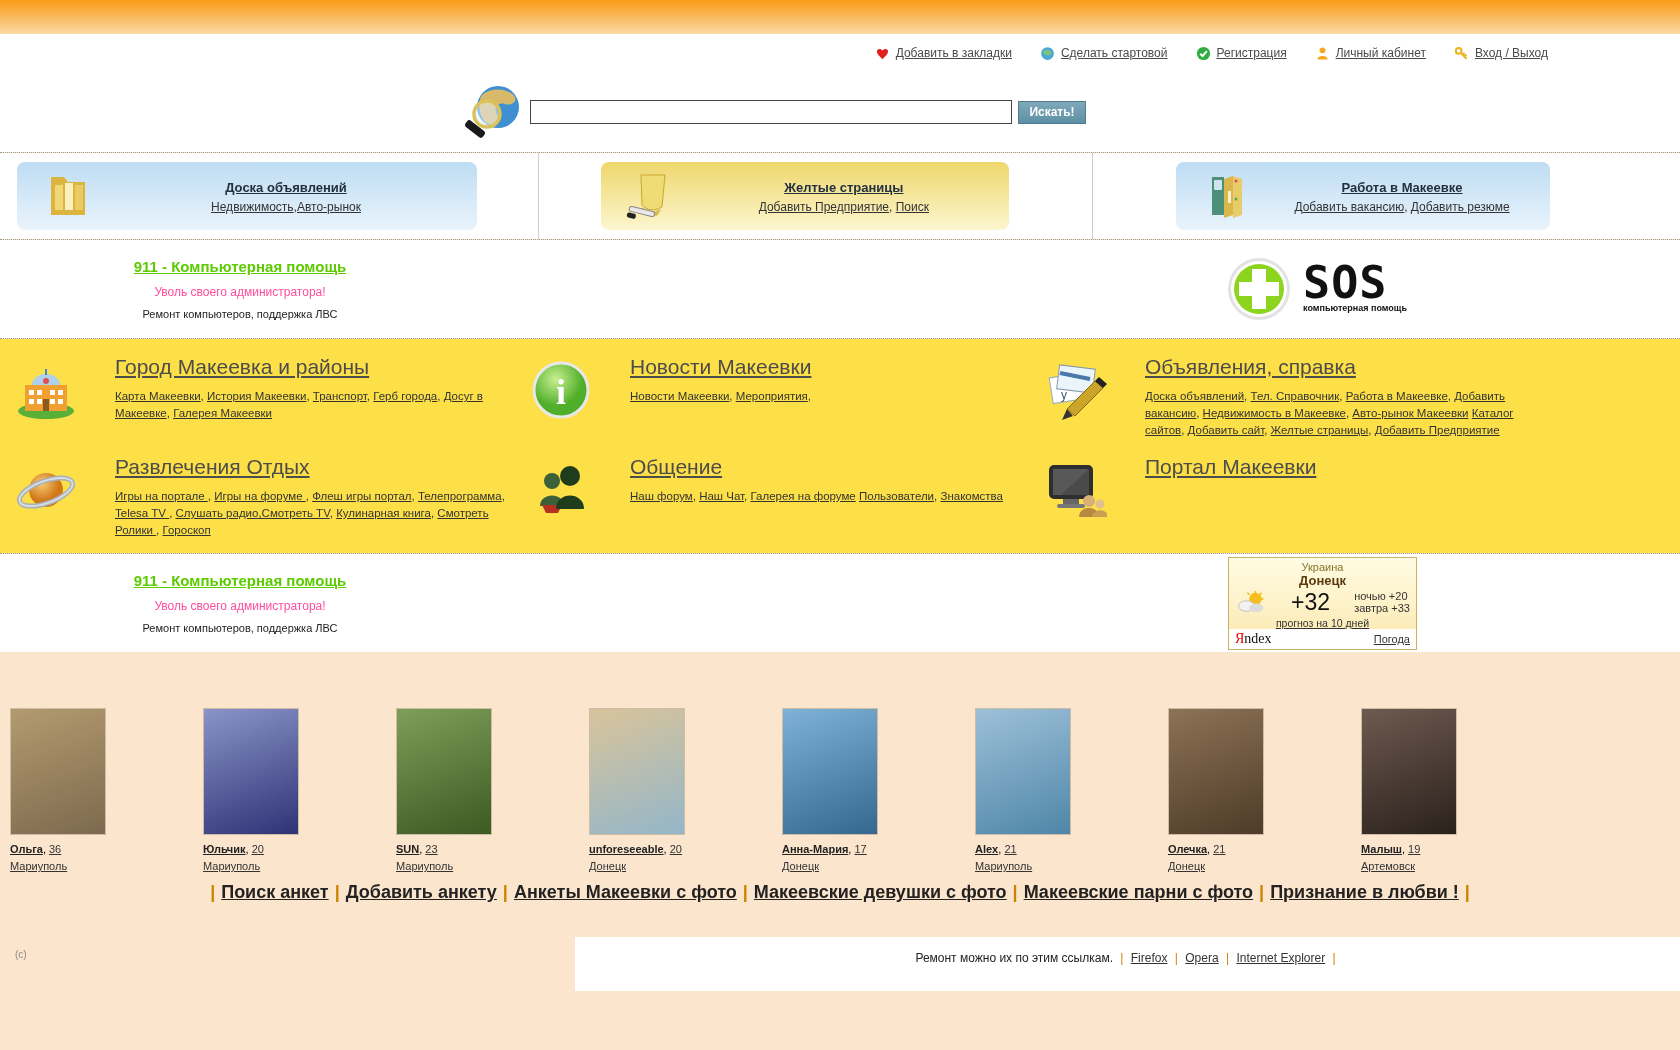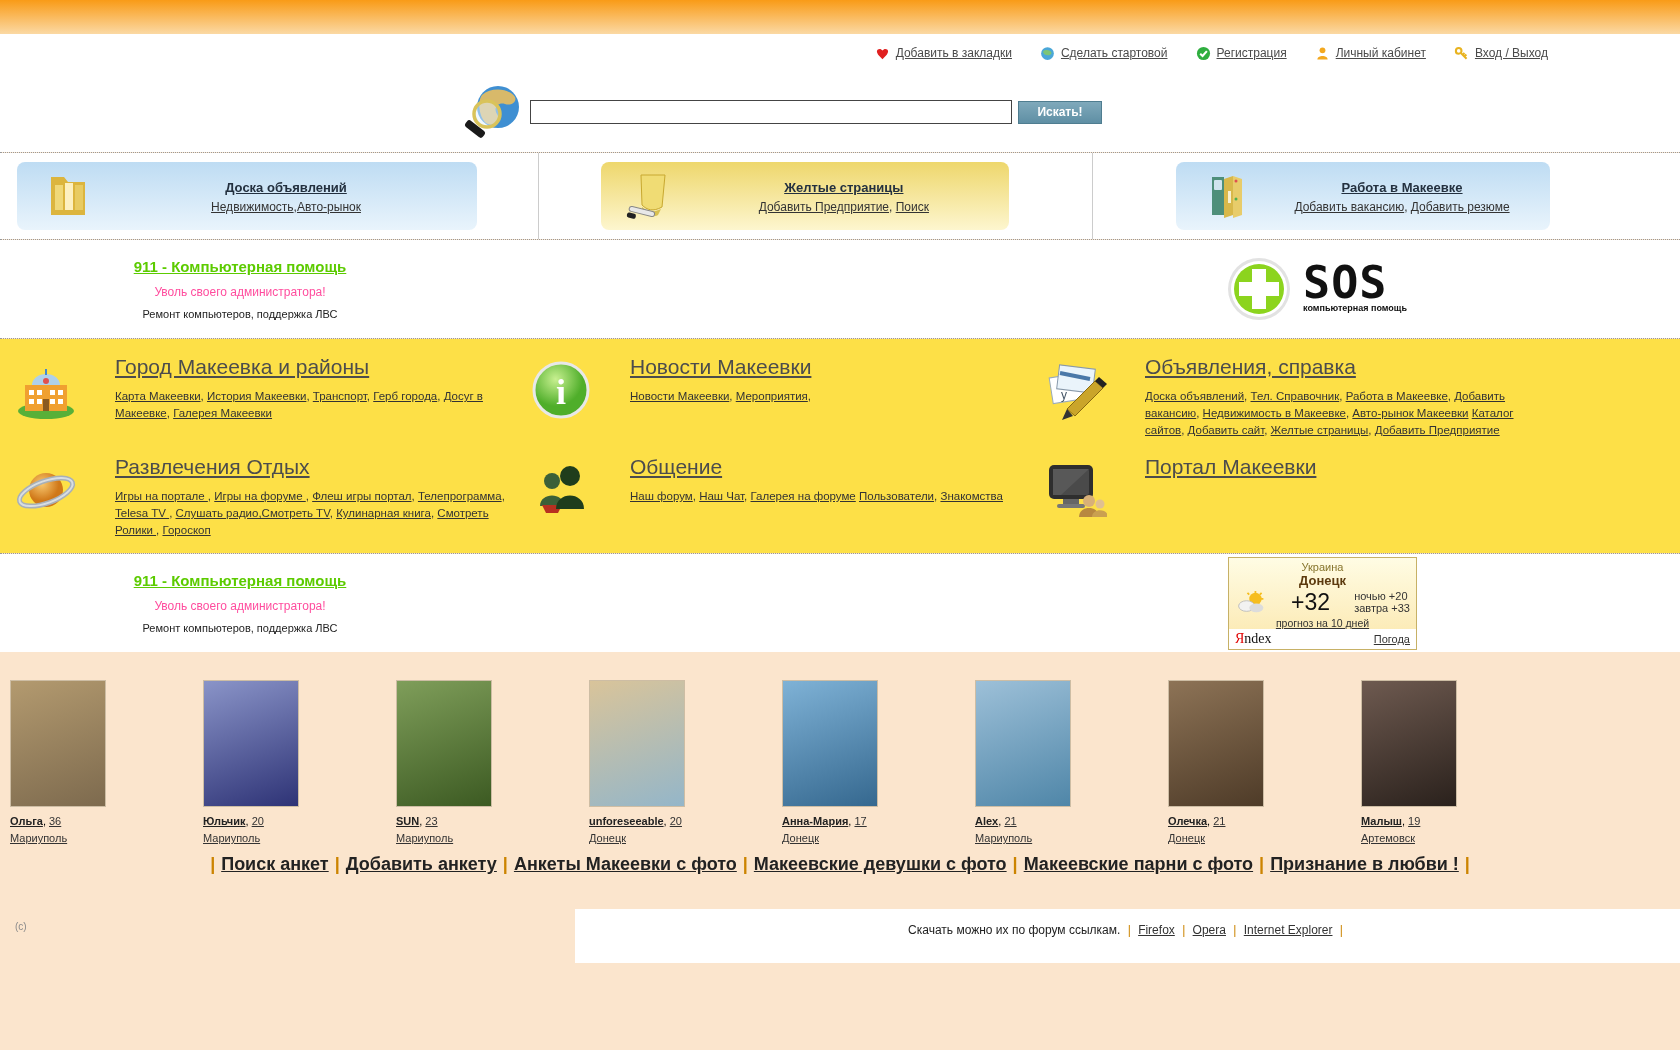--- a/index.html
+++ b/index.html
@@ -11,21 +11,21 @@
   .orange-bar{height:34px;background:linear-gradient(#f99b17,#fbd9a4);}
   
   .topbar{height:38px;display:flex;align-items:center;justify-content:flex-end;gap:28px;padding-right:132px;background:#fff;}
   .tlink{display:inline-flex;align-items:center;gap:6px;font-size:12px;color:#4a4a4a;}
   .icn{display:inline-flex;vertical-align:middle;}
   .icn.sm svg{width:15px;height:15px;}
   
   .search-row{height:80px;display:flex;align-items:center;padding-left:462px;background:#fff;}
   .search-globe svg{width:62px;height:58px;}
   .search-input{width:472px;height:20px;border:1px solid #444;margin-left:6px;font-size:13px;padding:1px 4px;}
-  .search-btn{width:84px;height:23px;margin-left:6px;background:linear-gradient(#7fa9bb,#5f8fa4);border:1px solid #4f7d90;color:#fff;font-weight:bold;font-size:12px;font-family:"Liberation Sans",sans-serif;cursor:pointer;}
+  .search-btn{width:68px;height:23px;margin-left:6px;background:linear-gradient(#7fa9bb,#5f8fa4);border:1px solid #4f7d90;color:#fff;font-weight:bold;font-size:12px;font-family:"Liberation Sans",sans-serif;cursor:pointer;}
   
   .banners{display:flex;align-items:center;height:86px;padding:0 130px 0 17px;background:#fff;}
   .banner{height:68px;border-radius:8px;display:flex;align-items:center;}
   .banner.blue{background:linear-gradient(#bedcf3,#e9f4fc);}
   .banner.yellow{background:linear-gradient(#eed76c,#fdf6cf);}
   .b0{width:460px;}.b1{width:408px;}.b2{width:374px;}
   .bicon{margin-left:24px;}
   .bicon svg{width:54px;height:54px;}
   .btext{flex:1;text-align:center;}
   .btitle{font-size:13px;font-weight:bold;color:#23303f;display:inline-block;margin-bottom:5px;}
@@ -60,21 +60,21 @@
   .w-city{text-align:center;color:#5c3a0e;font-weight:bold;font-size:13px;}
   .w-main{display:flex;align-items:center;justify-content:center;gap:24px;margin-top:1px;}
   .w-temp{font-size:23px;color:#111;}
   .w-side{font-size:11px;color:#333;line-height:12px;}
   .w-forecast{text-align:center;font-size:10.5px;margin-top:1px;}
   .w-bottom{margin-top:auto;background:#fff;height:20px;display:flex;align-items:center;justify-content:space-between;padding:0 6px;gap:44px;}
   .yandex{font-family:"Liberation Serif",serif;font-size:14px;color:#111;}
   .yandex .ya{color:#e00000;}
   .w-link{font-size:11px;}
   
-  .profiles{padding:28px 0 0 10px;display:flex;}
+  .profiles{padding:56px 0 0 10px;display:flex;}
   .profile{width:96px;margin-right:97px;flex:none;}
   .photo{width:96px;height:127px;border:1px solid #cdbda4;box-sizing:border-box;}
   .pname{font-size:11px;margin-top:8px;white-space:nowrap;}
   .pname .nm{font-weight:bold;color:#222;}
   .pcity{display:inline-block;font-size:11px;margin-top:5px;color:#333;}
   
   .anketa{margin-top:8px;text-align:center;font-size:18px;font-weight:bold;color:#222;}
   .anketa .pipe{color:#cc8400;margin:0 6px;font-weight:bold;}
   .anketa a{color:#222;}
   
@@ -370,17 +370,17 @@
   </div>
 
 <div class="anketa"><span class="pipe">|</span><a>Поиск анкет</a><span class="pipe">|</span><a>Добавить анкету</a><span class="pipe">|</span><a>Анкеты Макеевки с фото</a><span class="pipe">|</span><a>Макеевские девушки с фото</a><span class="pipe">|</span><a>Макеевские парни с фото</a><span class="pipe">|</span><a>Признание в любви !</a><span class="pipe">|</span></div>
 
 <div class="footer">
   <div class="footer-left">
     <span class="copyright">(c)</span>
   </div>
   <div class="footer-right">
     <div class="fline2">
-      <span>Скачать можно их по форум ссылкам.</span>
+      <span>Ремонт можно их по этим ссылкам.</span>
       <span><span class="pipe"> | </span><a>Firefox</a><span class="pipe"> | </span><a>Opera</a><span class="pipe"> | </span><a>Internet Explorer</a><span class="pipe"> | </span></span>
     </div>
   </div>
 </div>
 
 </body></html>

